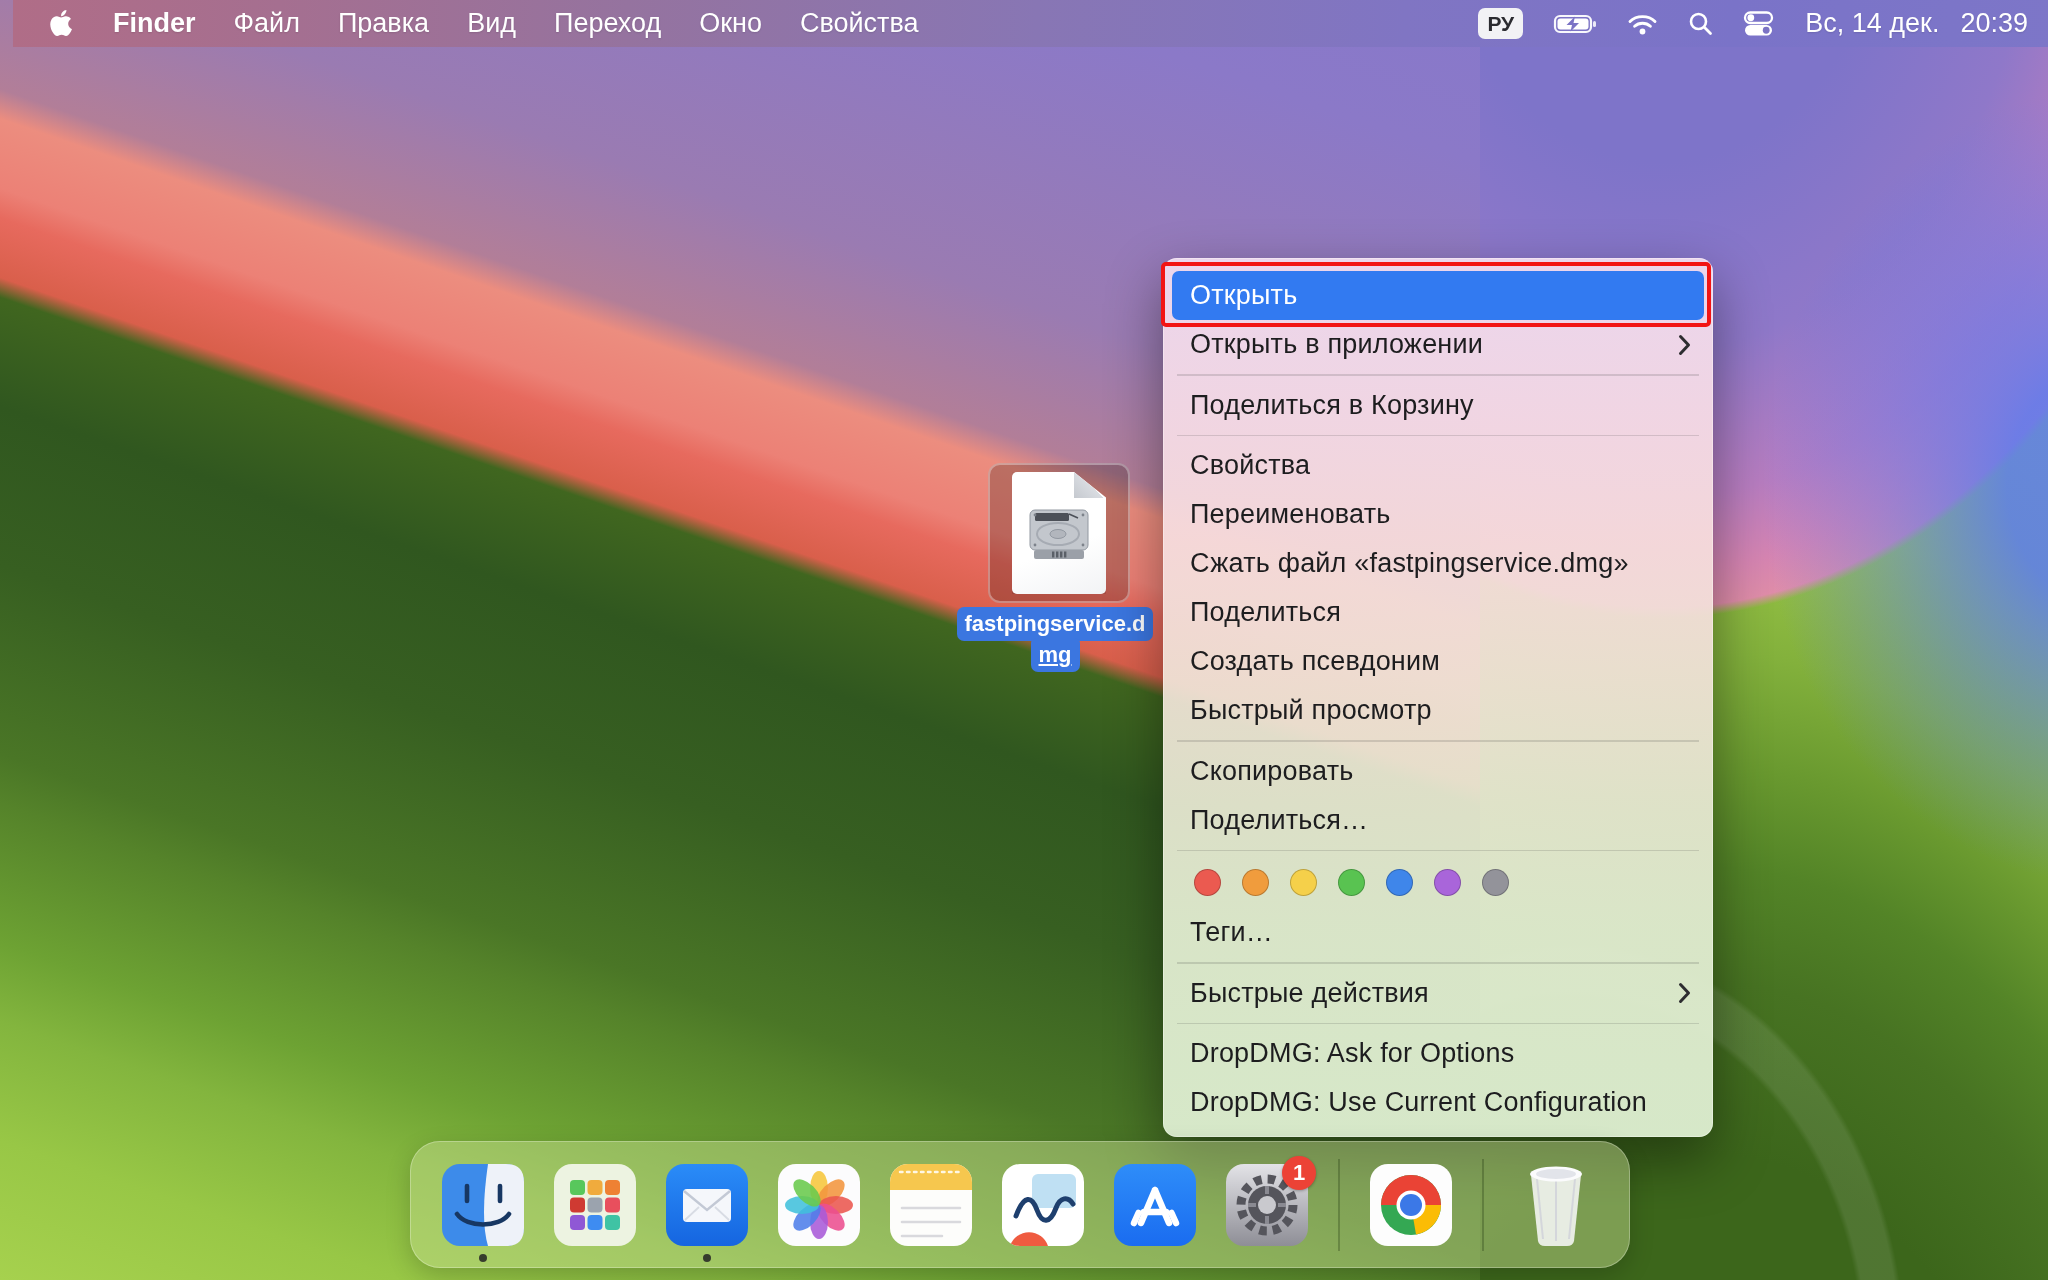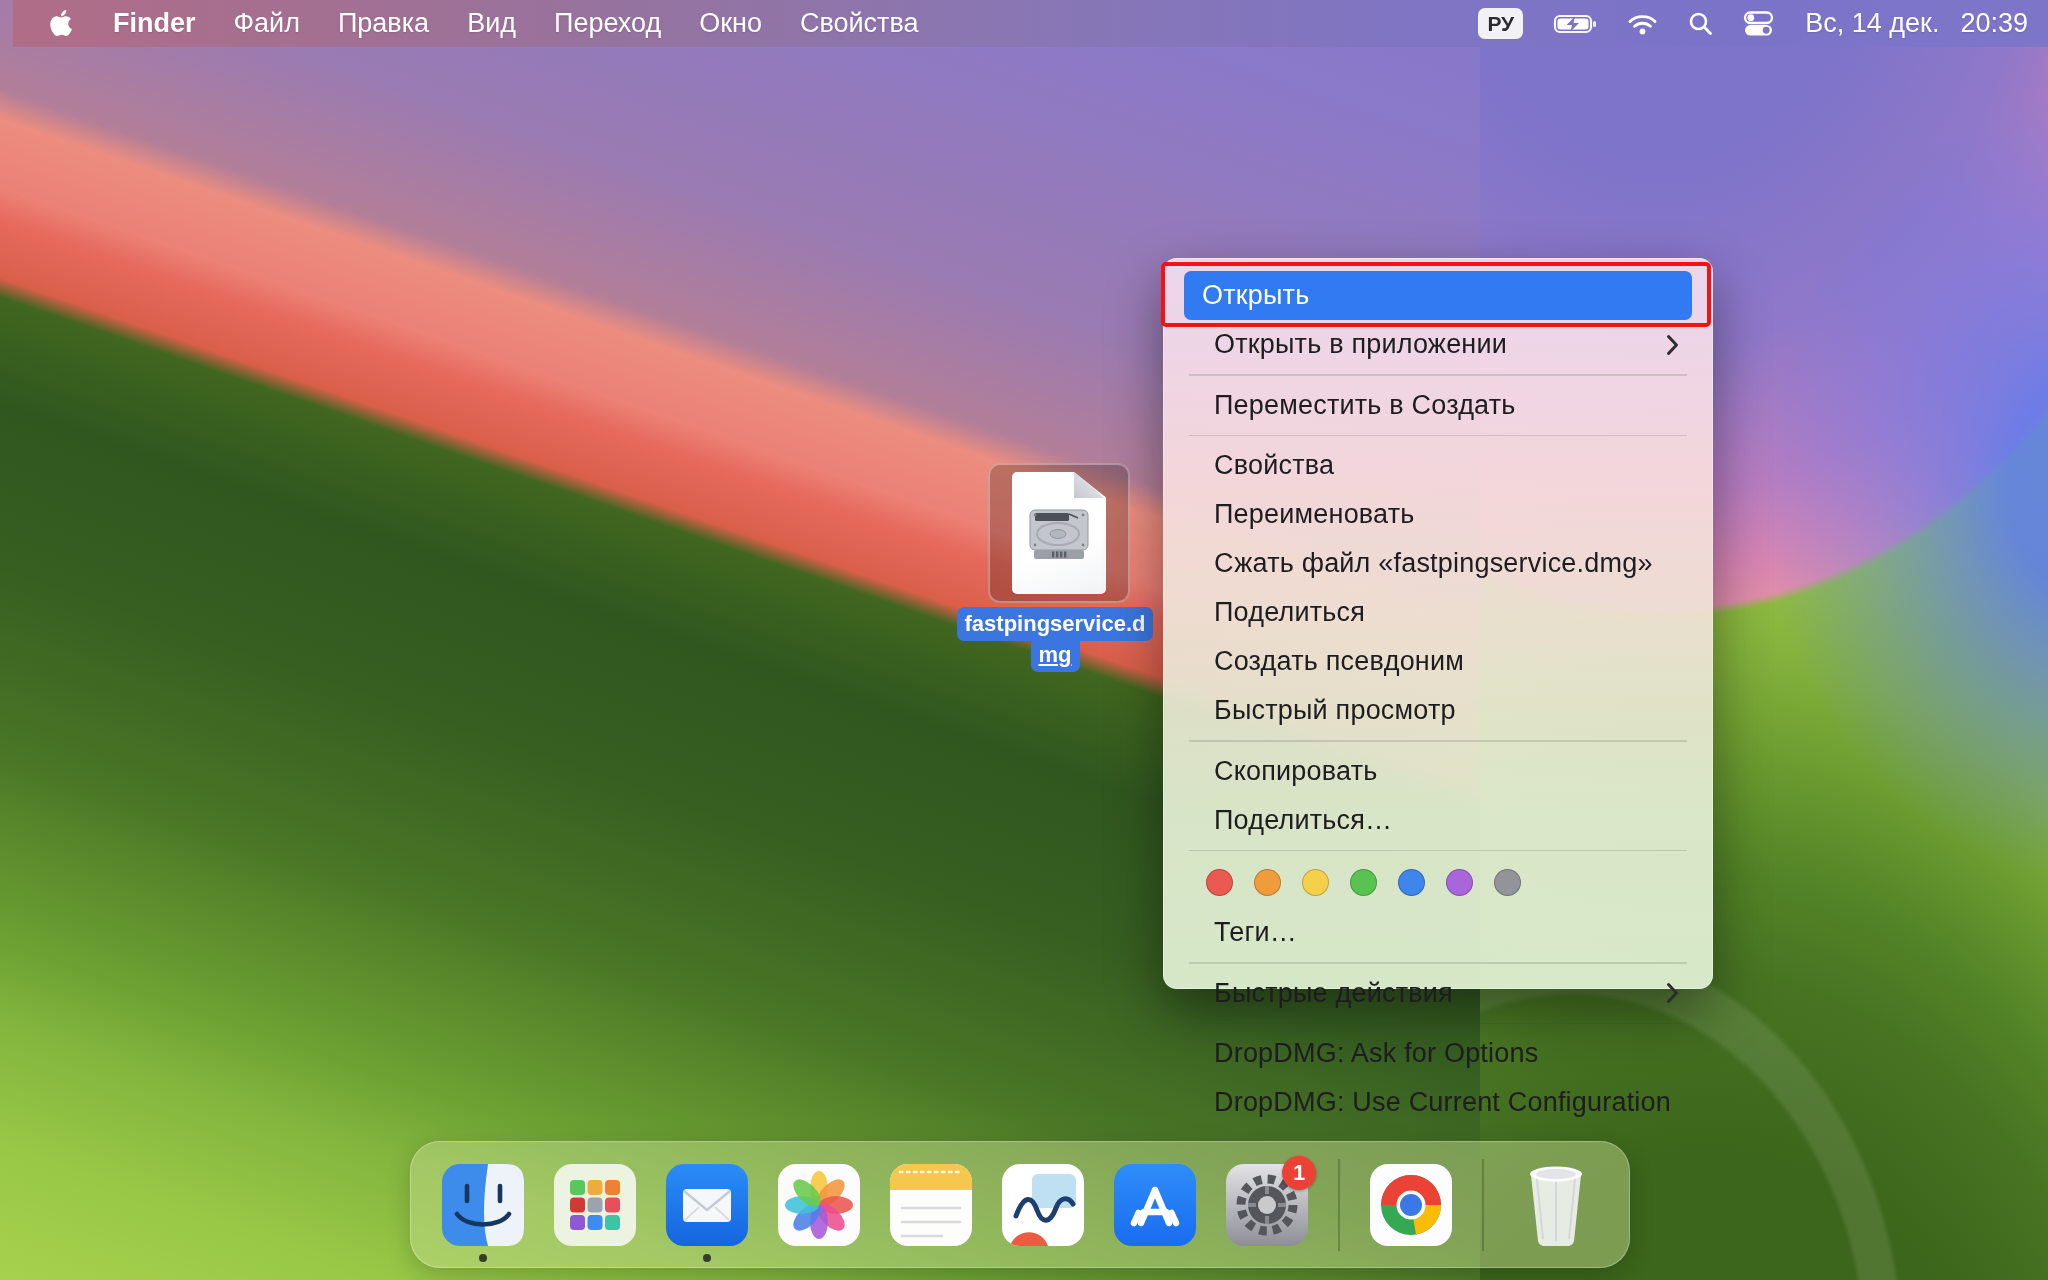--- a/index.html
+++ b/index.html
@@ -52,31 +52,31 @@
   .dmg-fold { position:absolute; right:0; top:0; width:32px; height:26px;
     background:linear-gradient(225deg, rgba(0,0,0,0) 49%, #d9dce1 50%, #c5c9cf 100%);
     clip-path:polygon(0 0, 100% 100%, 0 100%); }
   .file-label { position:absolute; left:947px; top:607px; width:216px; z-index:11;
     display:flex; flex-direction:column; align-items:center; }
   .file-label .line { background:#3b76e0; color:#fff; font-weight:700; font-size:22px;
     line-height:32px; padding:1px 8px; border-radius:7px; white-space:nowrap; }
   .file-label .line2 { margin-top:-3px; border-top-left-radius:5px; border-top-right-radius:5px;text-decoration:underline; }
 
   
-  .context-menu { position:absolute; left:1163px; top:258px; width:550px; height:731px;
-    border-radius:14px; padding:13px 12px 10px; z-index:40;
+  .context-menu { position:absolute; left:1163px; top:258px; width:550px; height:879px;
+    border-radius:14px; padding:13px 0 10px; z-index:40;
     background:linear-gradient(180deg,
       rgba(238,217,238,.97) 0%, rgba(243,216,228,.97) 18%,
       rgba(245,218,219,.96) 32%, rgba(238,225,213,.95) 48%,
       rgba(229,230,208,.95) 62%, rgba(223,234,206,.96) 76%,
       rgba(219,236,206,.97) 100%);
     box-shadow:0 22px 55px rgba(0,0,0,.42), 0 0 0 1px rgba(255,255,255,.35) inset;
     font-size:27px; color:#1d1d1f; }
   .cm-item { height:49px; display:flex; align-items:center; justify-content:space-between;
-    padding:0 22px 0 27px; letter-spacing:.2px; white-space:nowrap;margin-left:12px; }
+    padding:0 22px 0 27px; letter-spacing:.2px; white-space:nowrap; }
   .cm-item.highlighted { margin:0 9px; padding:0 13px 0 18px; border-radius:7px;
     background:#327af1; color:#ffffff; }
   .cm-sep { height:1.5px; background:rgba(60,60,60,.17); margin:5px 14px; }
   .cm-chevron { display:flex; align-items:center; }
   .annotation-box { position:absolute; left:-2px; top:4px; width:550px; height:65px;
     border:4px solid #f21414; border-radius:5px; pointer-events:none; z-index:5; }
   .tag-row { height:52px; display:flex; align-items:center; gap:21px; padding:0 0 0 31px; }
   .tag-dot { width:27px; height:27px; border-radius:50%; border:1.5px solid rgba(0,0,0,.22); }
 
   
@@ -195,21 +195,21 @@
     <span class="cm-chevron">
       <svg width="13" height="22" viewBox="0 0 13 22" fill="none" stroke="#2d2d30" stroke-width="3" stroke-linecap="round" stroke-linejoin="round">
           <path d="M2.5 2.5 L10.5 11 L2.5 19.5"></path>
         </svg>
     </span>
   </div>
 
   <div class="cm-sep"></div>
 
   <div class="cm-item">
-    <span>Переместить в Создать</span>
+    <span>Поделиться в Корзину</span>
   </div>
 
   <div class="cm-sep"></div>
 
   <div class="cm-item">
     <span>Свойства</span>
   </div>
   <div class="cm-item">
     <span>Переименовать</span>
   </div>

